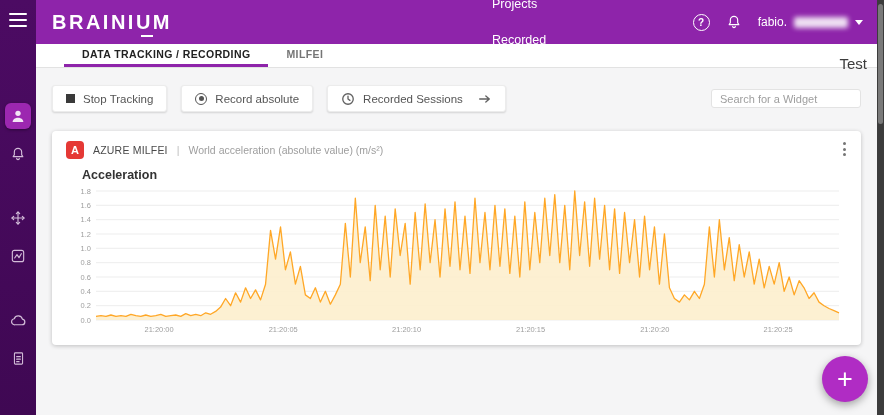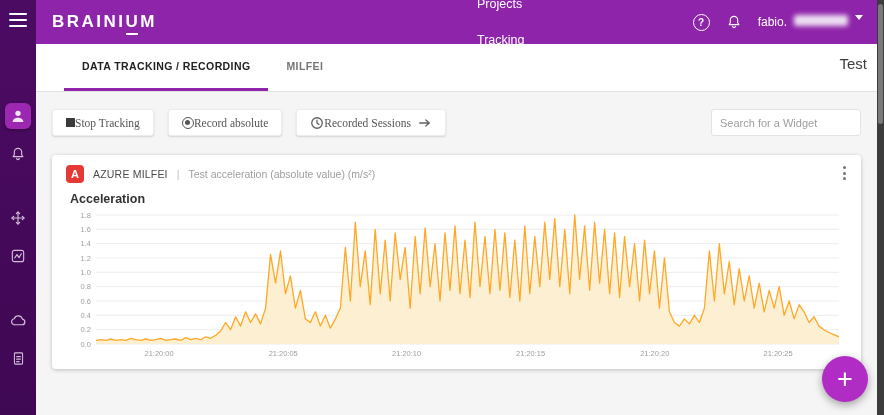--- a/index.html
+++ b/index.html
@@ -21,75 +21,75 @@
   .sb-item.filled svg { fill:#f3e5f5; stroke:none; }
   .sb-gap { height:26px; }
 
   
   #win-scrollbar { position:absolute; right:0; top:0; width:7px; height:100%; background:#3c3c3c; z-index:30; }
   #win-scrollbar .thumb { position:absolute; top:4px; left:1px; width:5px; height:120px; background:#7a7a7a; border-radius:3px; }
 
   
   #topbar { position:absolute; left:36px; top:0; right:7px; height:44px; background:#8e24aa;
     display:flex; align-items:center; z-index:10; color:#fff; }
-  .brand { position:relative; margin-left:16px; font-size:17px; font-weight:bold;
+  .brand { position:relative; margin-left:16px; font-size:20px; font-weight:bold;
     letter-spacing:2.5px; color:#fff; }
   .brand::after { content:""; position:absolute; right:19px; bottom:-3px; width:12px; height:2px; background:#fff; }
   .top-nav { display:flex; gap:22px; margin-left:320px;flex-direction:column; }
   .top-nav .nav-item { font-size:12.5px; color:#fff; cursor:pointer; }
   .top-right { margin-left:auto; display:flex; align-items:center; gap:16px; margin-right:14px; }
   .help-circle { width:17px; height:17px; border:1.5px solid #fff; border-radius:50%;
     font-size:10px; font-weight:bold; display:flex; align-items:center; justify-content:center; cursor:pointer; }
   .top-bell { cursor:pointer; display:flex; }
   .top-bell svg { stroke:#fff; fill:none; stroke-width:1.7; stroke-linecap:round; stroke-linejoin:round; }
-  .user-menu { display:flex; align-items:flex-start; gap:7px; cursor:pointer; }
+  .user-menu { display:flex; align-items:center; gap:7px; cursor:pointer; }
   .user-name { font-size:12px; color:#fff; }
   .user-blur { display:inline-block; width:54px; height:11px; background:rgba(255,255,255,.85);
     border-radius:2px; filter:blur(2.5px); }
   .caret { width:0; height:0; border-left:4px solid transparent; border-right:4px solid transparent;
     border-top:5px solid #fff; }
 
   
   #main { position:absolute; left:36px; top:44px; right:7px; bottom:0; background:#f5f5f6; }
-  #tabs-row { position:relative; height:48px; background:#fff; border-bottom:1px solid #e2e2e2;
+  #tabs-row { position:relative; height:24px; background:#fff; border-bottom:1px solid #e2e2e2;
     display:flex; align-items:stretch; padding-left:28px; }
   .tab { display:flex; align-items:center; padding:0 18px; font-size:10.5px; font-weight:bold;
     letter-spacing:.4px; color:#757575; cursor:pointer; border-bottom:3px solid transparent; }
   .tab.active { color:#212121; border-bottom-color:#8e24aa; }
   .context-label { position:absolute; right:10px; top:11px; font-size:15px; color:#3d3d3d; }
 
   #toolbar { display:flex; align-items:center; padding:17px 16px 0 16px; }
-  .tool-btn { display:inline-flex; align-items:center; gap:0; height:27px; padding:0 13px;
+  .tool-btn { display:inline-flex; align-items:center; gap:8px; height:27px; padding:0 13px;
     background:#fff; border:1px solid #ececec; border-radius:3px; box-shadow:0 1px 2px rgba(0,0,0,.14);
-    font-size:11.5px; color:#555; margin-right:14px; cursor:pointer; white-space:nowrap;font-family:Liberation Serif, serif; }
+    font-size:11.5px; color:#555; margin-right:14px; cursor:pointer; white-space:nowrap; }
   .stop-square { width:9px; height:9px; background:#3a3a3a; }
   .record-dot { width:12px; height:12px; border:1.5px solid #555; border-radius:50%;
     display:flex; align-items:center; justify-content:center; }
   .record-dot::after { content:""; width:5px; height:5px; background:#555; border-radius:50%; }
   .tool-btn svg { stroke:#616161; fill:none; stroke-width:1.5; stroke-linecap:round; stroke-linejoin:round; }
-  .search-box { margin-left:auto; width:150px; height:27px; background:#fff; border:1px solid #e3e3e3;
+  .search-box { margin-left:auto; width:150px; height:19px; background:#fff; border:1px solid #e3e3e3;
     border-radius:3px; display:flex; align-items:center; padding:0 8px; }
   .search-box input { border:none; outline:none; flex:1; font-size:11px; color:#444;
     font-family:"Liberation Sans", sans-serif; background:transparent; }
   .search-box input::placeholder { color:#9e9e9e; }
   .search-box svg { stroke:#757575; fill:none; stroke-width:1.5; stroke-linecap:round; }
 
   
   #card { position:relative; margin:19px 16px 0 16px; background:#fff; border-radius:4px;
     box-shadow:0 1px 4px rgba(0,0,0,.22); padding:10px 14px 6px 14px; height:214px; }
   .card-head { display:flex; align-items:center; gap:9px; }
   .device-icon { width:18px; height:18px; background:#e53935; border-radius:4px; color:#fff;
     font-size:11px; font-weight:bold; display:flex; align-items:center; justify-content:center; flex:0 0 auto; }
   .device-name { font-size:10.5px; color:#4a4a4a; font-weight:normal; letter-spacing:.2px; }
   .head-sep { font-size:10.5px; color:#bdbdbd; }
   .device-sub { font-size:10.5px; color:#9e9e9e; }
   .kebab { position:absolute; right:8px; top:8px; width:18px; height:20px; display:flex;
     flex-direction:column; align-items:center; justify-content:center; gap:2.5px; cursor:pointer; }
   .kebab i { width:3px; height:3px; border-radius:50%; background:#757575; }
-  .chart-title { margin:9px 0 2px 4px; font-size:12.5px; font-weight:bold; color:#333; }
+  .chart-title { margin:9px 0 2px 16px; font-size:12.5px; font-weight:bold; color:#333; }
   #chart-wrap { position:relative; height:152px; width:100%; }
   #chart-svg { position:absolute; inset:0; width:100%; height:100%;
     font-family:"Liberation Sans", sans-serif; }
 
   
   #fab { position:absolute; right:9px; bottom:13px; width:46px; height:46px; border-radius:50%;
     background:#b02cc4; color:#fff; display:flex; align-items:center; justify-content:center;
     font-size:27px; font-weight:300; box-shadow:0 3px 8px rgba(0,0,0,.35); cursor:pointer; z-index:15; }
 </style>
 </head>
@@ -149,21 +149,21 @@
           </svg>
       </div>
 
     </div>
   </nav>
 
   <header id="topbar">
     <div class="brand">BRAINIUM</div>
     <div class="top-nav">
       <span class="nav-item">Projects</span>
-      <span class="nav-item">Tracking</span>
+      <span class="nav-item">Recorded</span>
     </div>
     <div class="top-right">
       <div class="help-circle">?</div>
       <div class="top-bell">
         <svg width="16" height="16" viewBox="0 0 24 24">
             <path d="M12 3.5a5.5 5.5 0 0 0-5.5 5.5v4.2L4.8 16h14.4l-1.7-2.8V9A5.5 5.5 0 0 0 12 3.5z"></path>
             <path d="M10 18.5a2 2 0 0 0 4 0"></path>
           </svg>
       </div>
       <div class="user-menu">
@@ -212,21 +212,21 @@
             <path d="M10.2 10.2 14 14"></path>
           </svg>
       </div>
     </div>
 
     <section id="card">
       <div class="card-head">
         <div class="device-icon">A</div>
         <span class="device-name">AZURE MILFEI</span>
         <span class="head-sep">|</span>
-        <span class="device-sub">Test acceleration (absolute value) (m/s²)</span>
+        <span class="device-sub">World acceleration (absolute value) (m/s²)</span>
         <div class="kebab">
             <i></i>
             <i></i>
             <i></i>
           </div>
       </div>
       <div class="chart-title">Acceleration</div>
       <div id="chart-wrap">
         <svg id="chart-svg" preserveAspectRatio="none" viewBox="0 0 782 152">
             <line x1="30" y1="136.0" x2="774" y2="136.0" stroke="#ededed" stroke-width="1"></line>

